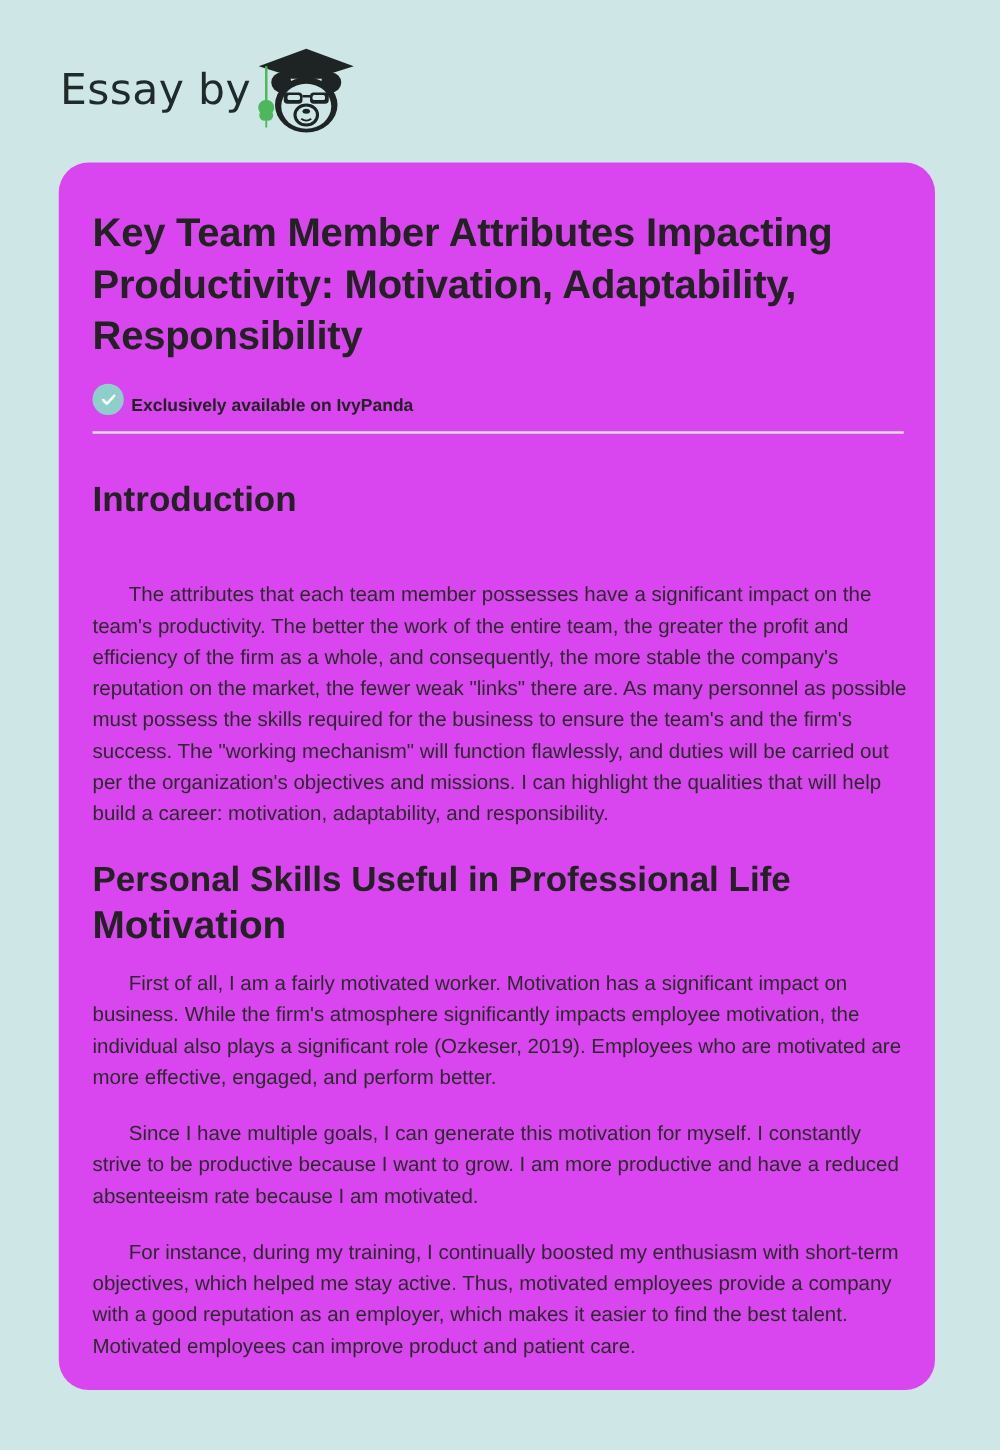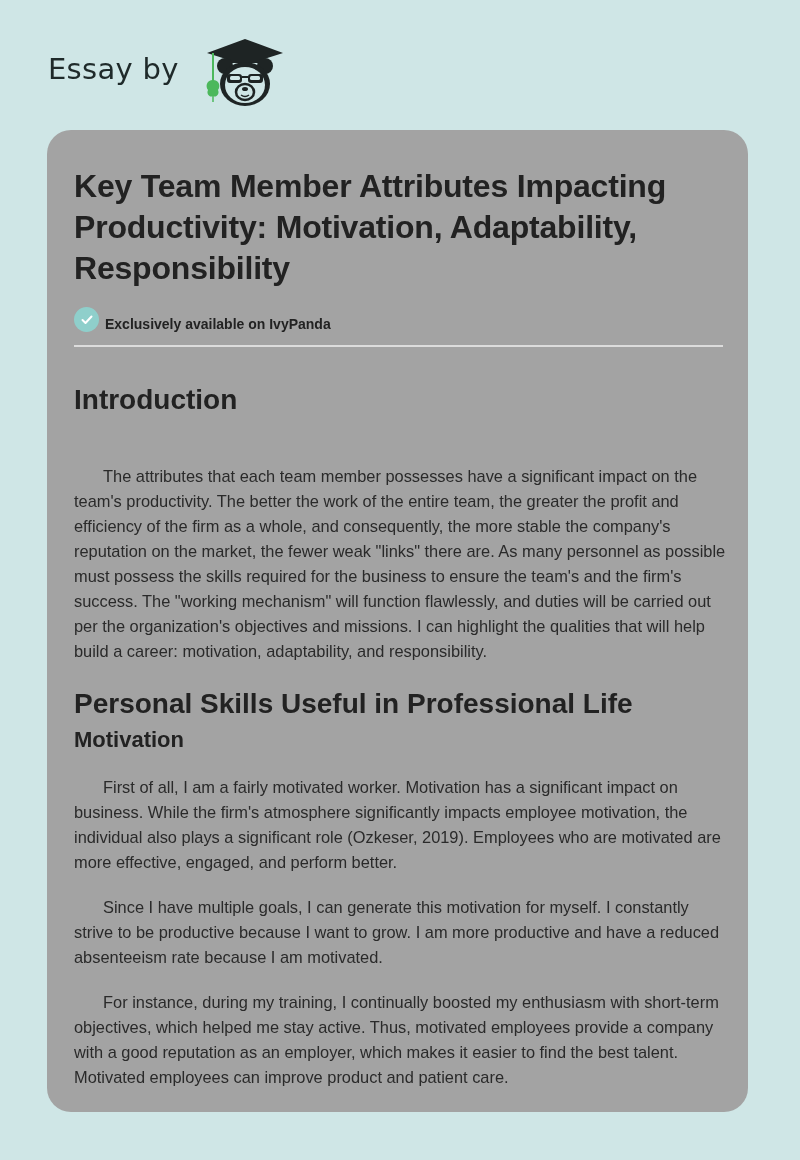--- a/index.html
+++ b/index.html
@@ -20,21 +20,21 @@
       left: 0;
       top: 0;
       width: 800px;
       height: 130px;
     }
     .essay-by {
       position: absolute;
       left: 48px;
       top: 52px;
       font-family: "DejaVu Sans", sans-serif;
-      font-size: 29px;
+      font-size: 34px;
       color: #1f2a2a;
       letter-spacing: 0.3px;
     }
     .logo-icon {
       position: absolute;
       left: 203px;
       top: 36px;
       width: 84px;
       height: 72px;
     }
@@ -54,21 +54,21 @@
       position: relative;
       top: -2px;
       margin-left: 1px;
     }
     .card {
       position: absolute;
       left: 47px;
       top: 130px;
       width: 701px;
       height: 982px;
-      background: #a3a3a3;
+      background: #d946ef;
       border-radius: 24px;
     }
     .title {
       position: absolute;
       left: 27px;
       top: 36px;
       width: 650px;
       margin: 0;
       font-size: 32px;
       line-height: 41px;
@@ -115,21 +115,21 @@
     }
     h2 {
       margin: 0;
       font-size: 28px;
       line-height: 40px;
       font-weight: bold;
       color: #222222;
     }
     h3 {
       margin: 0;
-      font-size: 22px;
+      font-size: 31px;
       line-height: 32px;
       font-weight: bold;
       color: #222222;
     }
     p {
       margin: 0;
       font-size: 16.4px;
       line-height: 25px;
       color: #2a2a2a;
       text-indent: 29px;

